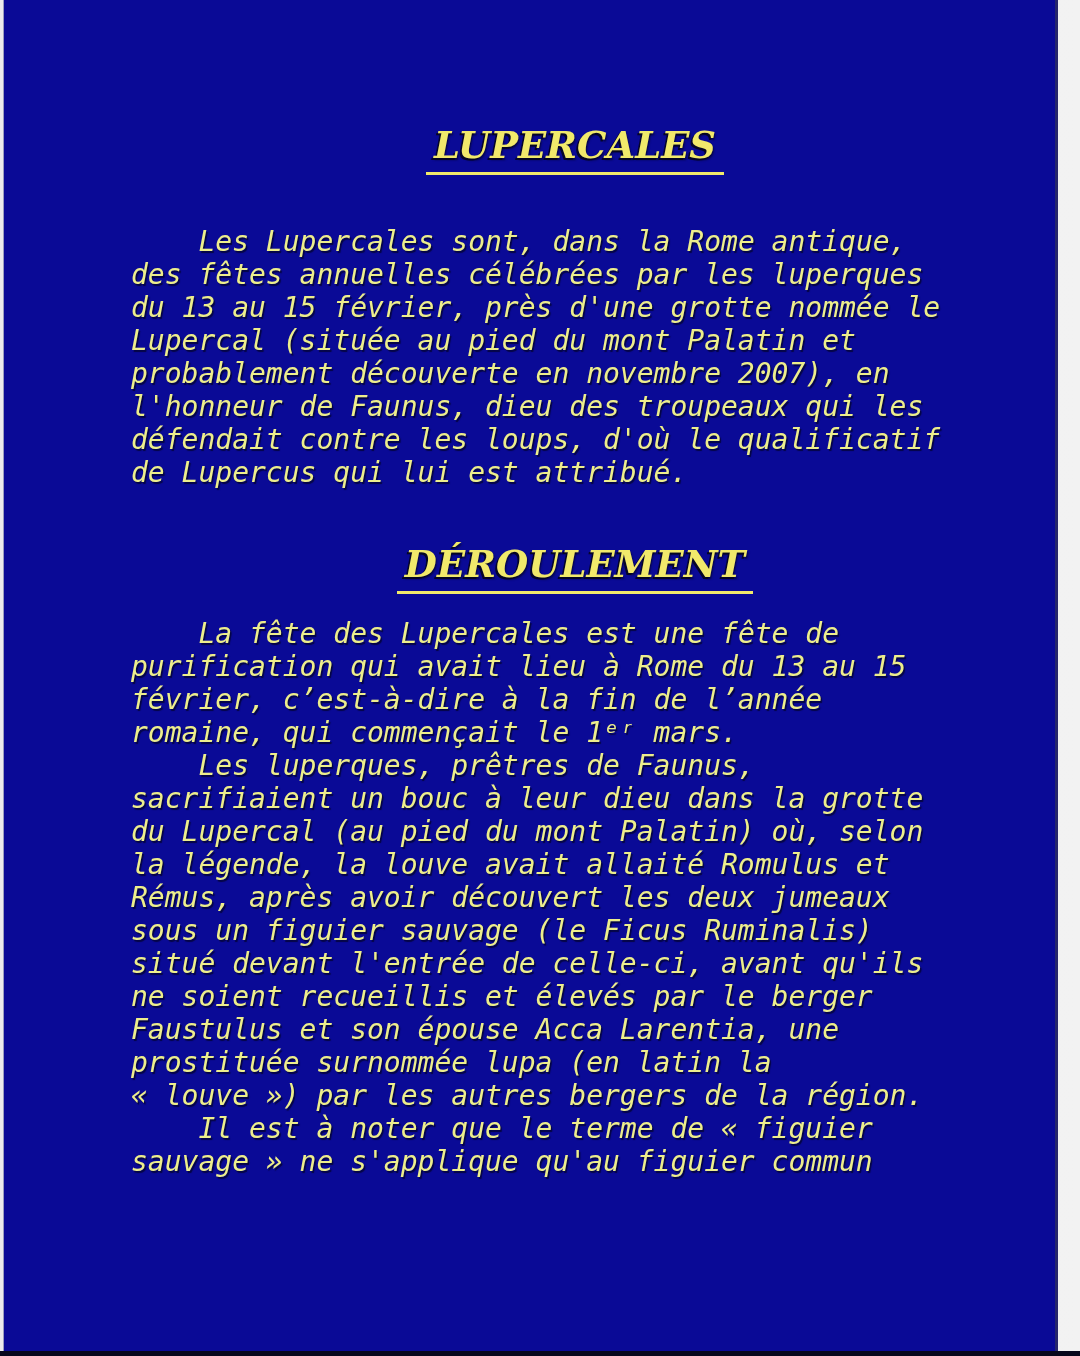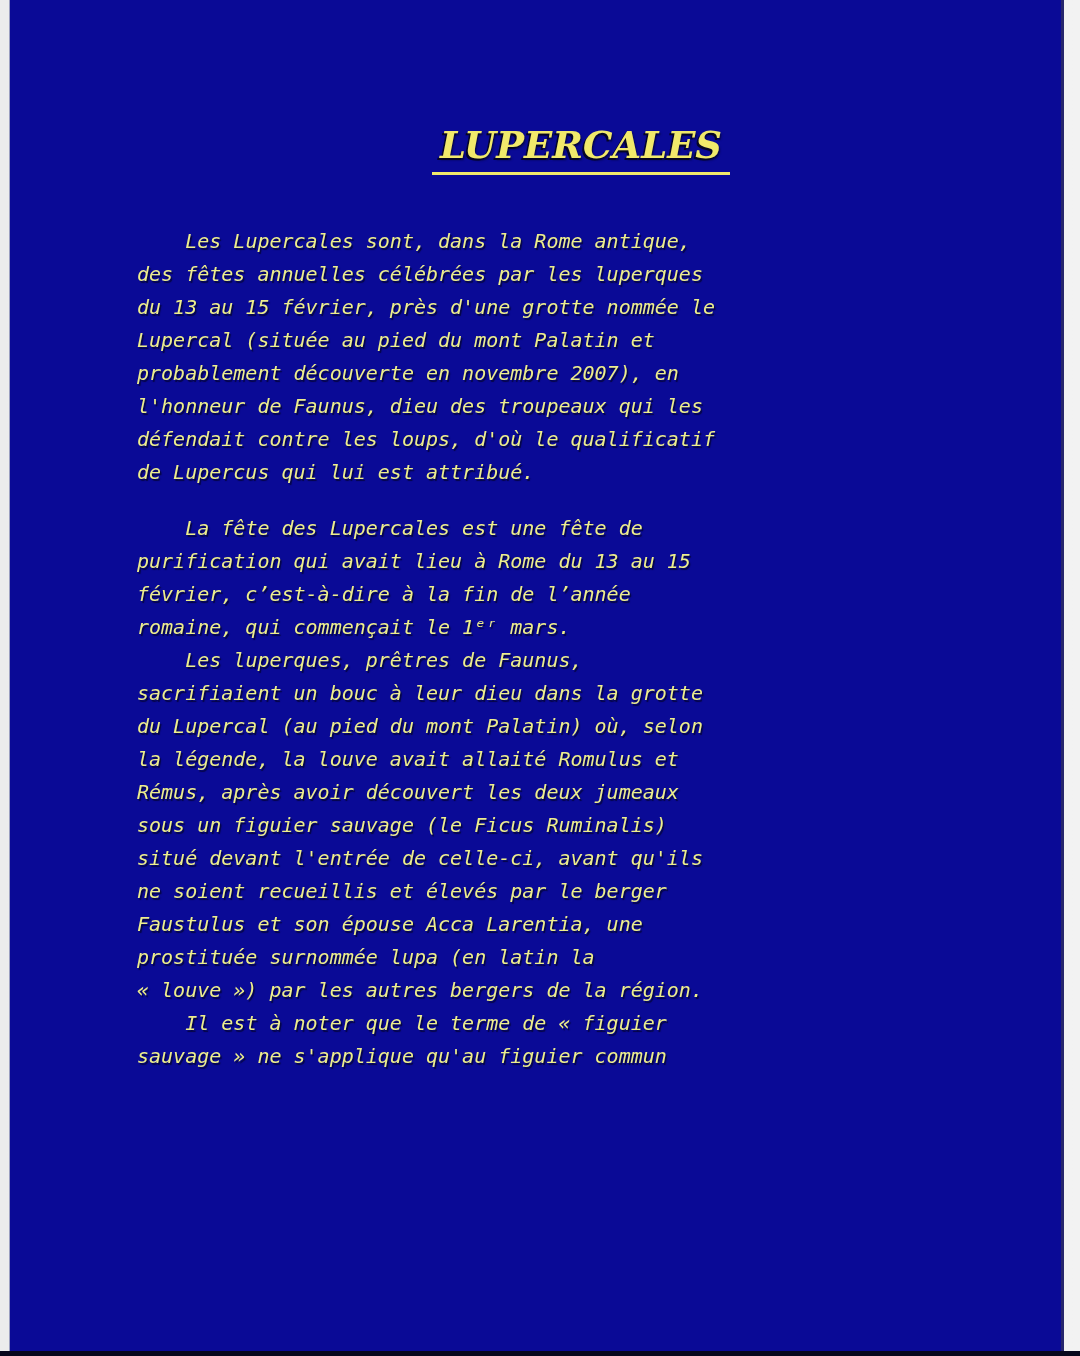--- a/index.html
+++ b/index.html
@@ -10,21 +10,21 @@
   }
   .canvas {
     position: relative;
     width: 1080px;
     height: 1356px;
     background: linear-gradient(90deg, var(--margin_background, #ececec) 0%, #f2f2f2 100%);
     overflow: hidden;
   }
   .sheet {
     position: absolute;
-    left: 9px;
+    left: 3px;
     top: 0;
     width: 1055px;
     height: 1351px;
     background: var(--page_background, #0a0a96);
     border-left: 1px solid #9a9ec0;
     border-right: 3px solid #26266c;
     box-sizing: border-box;
   }
   .bottom-edge {
     position: absolute;
@@ -52,21 +52,21 @@
     display: inline-block;
     padding: 0 8px 4px 8px;
     border-bottom: 3px solid var(--heading_text, #f1e96b);
     text-shadow: -2px 2px 0 rgba(5, 5, 30, 0.9), 1px 2px 2px rgba(0, 0, 0, 0.55);
     letter-spacing: 0px;
   }
   .para {
     margin: 0;
     color: var(--body_text, #edee8c);
     font-style: italic;
-    font-size: 20px;
+    font-size: 28px;
     line-height: 33px;
     white-space: pre-wrap;
     text-shadow: 1.5px 1.5px 1px rgba(0, 0, 0, 0.55);
   }
   .heading-first { margin-top: 0; }
   .para-first { margin-top: 50px; }
   .heading-second { margin-top: 52px; }
   .para-second { margin-top: 23px; }
 </style>
 </head>
@@ -82,20 +82,23 @@
 
       <div class="para para-first">    Les Lupercales sont, dans la Rome antique,
 des fêtes annuelles célébrées par les luperques
 du 13 au 15 février, près d'une grotte nommée le
 Lupercal (située au pied du mont Palatin et
 probablement découverte en novembre 2007), en
 l'honneur de Faunus, dieu des troupeaux qui les
 défendait contre les loups, d'où le qualificatif
 de Lupercus qui lui est attribué.</div>
 
+      <h2 class="heading heading-second">
+        <span class="heading-text">DÉROULEMENT</span>
+      </h2>
 
       <div class="para para-second">    La fête des Lupercales est une fête de
 purification qui avait lieu à Rome du 13 au 15
 février, c’est-à-dire à la fin de l’année
 romaine, qui commençait le 1ᵉʳ mars.
     Les luperques, prêtres de Faunus,
 sacrifiaient un bouc à leur dieu dans la grotte
 du Lupercal (au pied du mont Palatin) où, selon
 la légende, la louve avait allaité Romulus et
 Rémus, après avoir découvert les deux jumeaux

